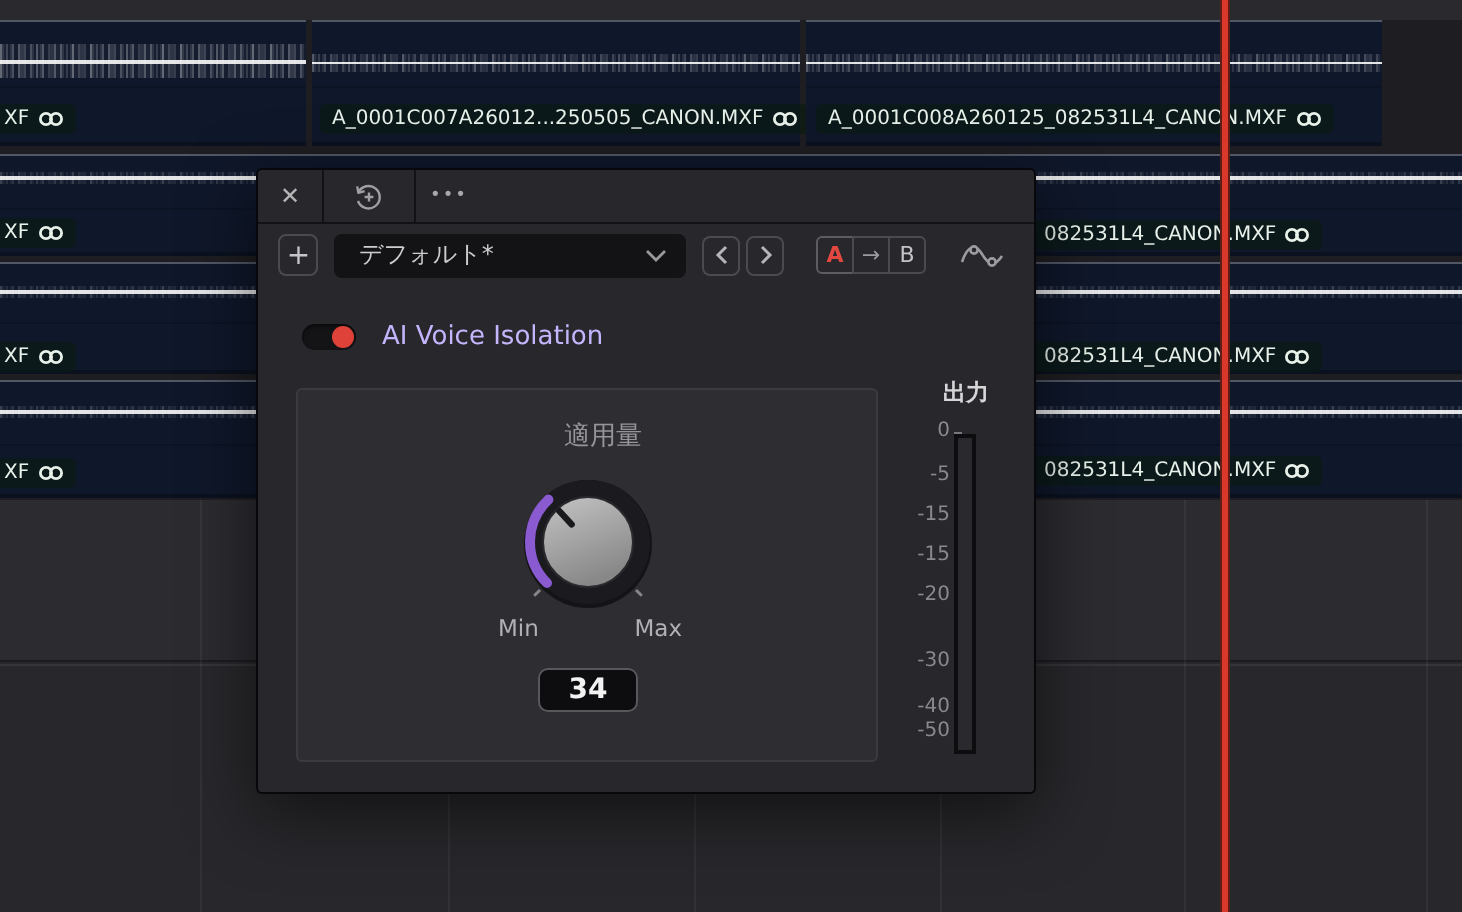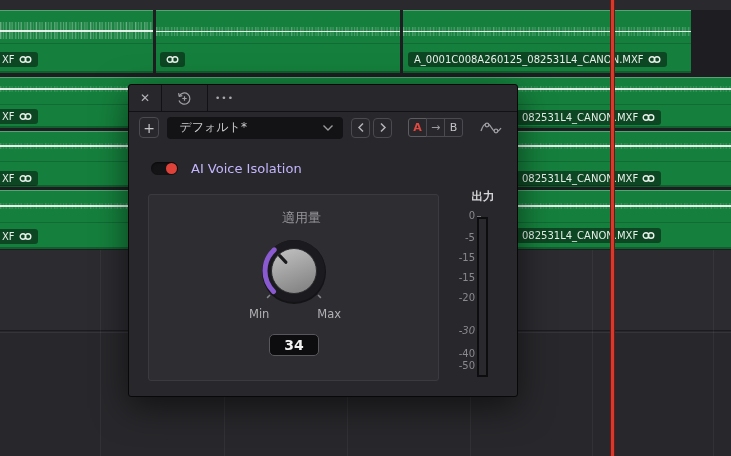--- a/index.html
+++ b/index.html
@@ -9,21 +9,21 @@
   
   .bg-band{position:absolute;left:0;width:731px;}
   .bg-top{top:0;height:10px;background:#2a2a2e;}
   .bg-upper{top:10px;height:240px;background:#1e1e22;}
   .bg-lane{top:250px;height:81px;background:#2b2b30;border-bottom:1px solid #1c1c20;}
   .bg-lower{top:332px;height:124px;background:#28282c;border-top:1px solid #34343a;}
   .gridline{position:absolute;top:250px;bottom:0;width:1px;background:rgba(255,255,255,0.05);}
 
   
   .track{position:absolute;left:0;width:731px;}
-  .clip{position:absolute;top:0;bottom:0;background:#15803d;border-top:1px solid rgba(255,255,255,.28);
+  .clip{position:absolute;top:0;bottom:0;background:#0f172a;border-top:1px solid rgba(255,255,255,.28);
         box-shadow:inset 0 -2px 0 rgba(0,0,0,.25);}
   .clip .lane-split{position:absolute;left:0;right:0;height:1px;background:rgba(0,0,0,.16);}
   .wave{position:absolute;left:0;right:0;}
   .wave .band{position:absolute;left:0;right:0;top:0;bottom:0;
     background:
       repeating-linear-gradient(90deg, rgba(255,255,255,.28) 0 1px, rgba(255,255,255,.05) 1px 3px,
         rgba(255,255,255,.20) 3px 4px, rgba(255,255,255,.03) 4px 6px,
         rgba(255,255,255,.16) 6px 7px, rgba(255,255,255,.02) 7px 9px),
       repeating-linear-gradient(90deg, rgba(255,255,255,.10) 0 2px, rgba(255,255,255,0) 2px 5px);}
   .wave .center{position:absolute;left:0;right:0;top:50%;height:2px;margin-top:-1px;background:rgba(250,250,250,.9);}
@@ -122,20 +122,21 @@
           </svg>
       </div>
     </div>
     <div class="clip" style="left:156px;width:244px;">
       <div class="wave" style="top:16px;height:9px;">
           <div class="band" style="opacity:.8"></div>
           <div class="center" style="height:1.5px;"></div>
         </div>
       <div class="lane-split" style="top:32px;"></div>
       <div class="badge" style="left:4px;top:41px;">
+        <span>A_0001C007A26012...250505_CANON.MXF</span>
         <svg class="link-icon" width="13" height="9" viewBox="0 0 13 9">
             <g stroke="#e8f0ea" stroke-width="1.4" fill="none">
               <circle cx="4" cy="4.5" r="2.8"></circle>
               <circle cx="9" cy="4.5" r="2.8"></circle>
             </g>
           </svg>
       </div>
     </div>
     <div class="clip" style="left:403px;width:288px;">
       <div class="wave" style="top:16px;height:9px;">
@@ -343,21 +344,21 @@
       <div class="tick" style="top:23px;">0</div>
         <div class="tick-dash" style="top:29px;"></div>
       <div class="tick" style="top:45px;">-5</div>
         <div class="tick-dash" style="top:51px;"></div>
       <div class="tick" style="top:65px;">-15</div>
         <div class="tick-dash" style="top:71px;"></div>
       <div class="tick" style="top:85px;">-15</div>
         <div class="tick-dash" style="top:91px;"></div>
       <div class="tick" style="top:105px;">-20</div>
         <div class="tick-dash" style="top:111px;"></div>
-      <div class="tick" style="top:138px;font-style:italic;">-30</div>
+      <div class="tick" style="top:138px;">-30</div>
         <div class="tick-dash" style="top:144px;"></div>
       <div class="tick" style="top:161px;">-40</div>
         <div class="tick-dash" style="top:167px;"></div>
       <div class="tick" style="top:173px;">-50</div>
         <div class="tick-dash" style="top:179px;"></div>
       <div class="meter-bar"></div>
     </div>
   </div>
 
 </div>

